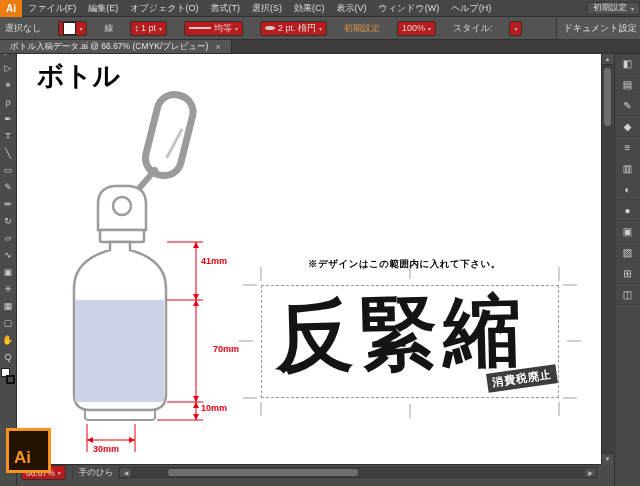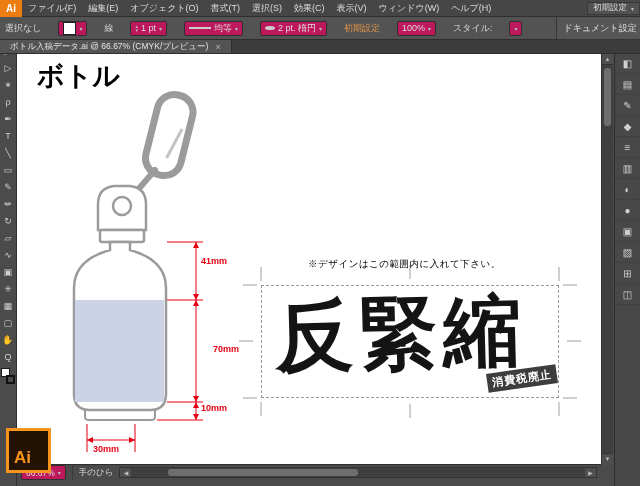--- a/index.html
+++ b/index.html
@@ -34,21 +34,21 @@
 
   
   .controlbar {
     position: absolute; left: 0; top: 17px; right: 0; height: 23px;
     background: #535353; border-bottom: 1px solid #2e2e2e;
     display: flex; align-items: center; gap: 17px; padding: 0 5px;
     font-size: 9px; color: #dddddd; z-index: 19; white-space: nowrap;
   }
   .combo {
     display: inline-flex; align-items: center; gap: 3px;
-    background: #be185d; border: 1px solid #303030; border-radius: 2px;
+    background: #b91c1c; border: 1px solid #303030; border-radius: 2px;
     padding: 0 4px; height: 15px;
   }
   .combo .arrow { font-size: 6px; color: #bbbbbb; }
   .stepper { display: inline-flex; flex-direction: column; line-height: 4px; font-size: 5px; color: #bbb; }
   .chip { width: 13px; height: 13px; background: #ffffff; border: 1px solid #1f1f1f; }
   .vsep { width: 1px; height: 14px; background: #3a3a3a; }
   .ctl-btn {
     background: #565656; border: 1px solid #363636; border-radius: 2px;
     padding: 0 6px; height: 24px; display: inline-flex; align-items: center; color: #e0e0e0;
   }
@@ -128,21 +128,21 @@
   .bottle-svg { position: absolute; left: 0; top: 0; }
   .dim {
     position: absolute; color: #e60012; font-size: 9px; font-weight: bold;
   }
   .dim-upper { left: 184px; top: 202px; }
   .dim-label { left: 196px; top: 290px; }
   .dim-lower { left: 184px; top: 349px; }
   .dim-width { left: 76px;  top: 390px; }
   .design-note {
     position: absolute; left: 291px; top: 204px;
-    font-size: 9.5px; font-weight: normal; color: #000; letter-spacing: 0.5px;
+    font-size: 9.5px; font-weight: bold; color: #000; letter-spacing: 0.5px;
   }
   .design-area {
     position: absolute; left: 244px; top: 231px; width: 298px; height: 113px;
     border: 1px dashed #9a9a9a;
   }
   .calligraphy {
     position: absolute; left: 258px; top: 240px; width: 284px;
     font-family: "DejaVu Serif", "Liberation Serif", serif;
     font-weight: bold; font-size: 78px; line-height: 1; letter-spacing: 6px;
     color: #141414; transform: rotate(-1.5deg); white-space: nowrap;

